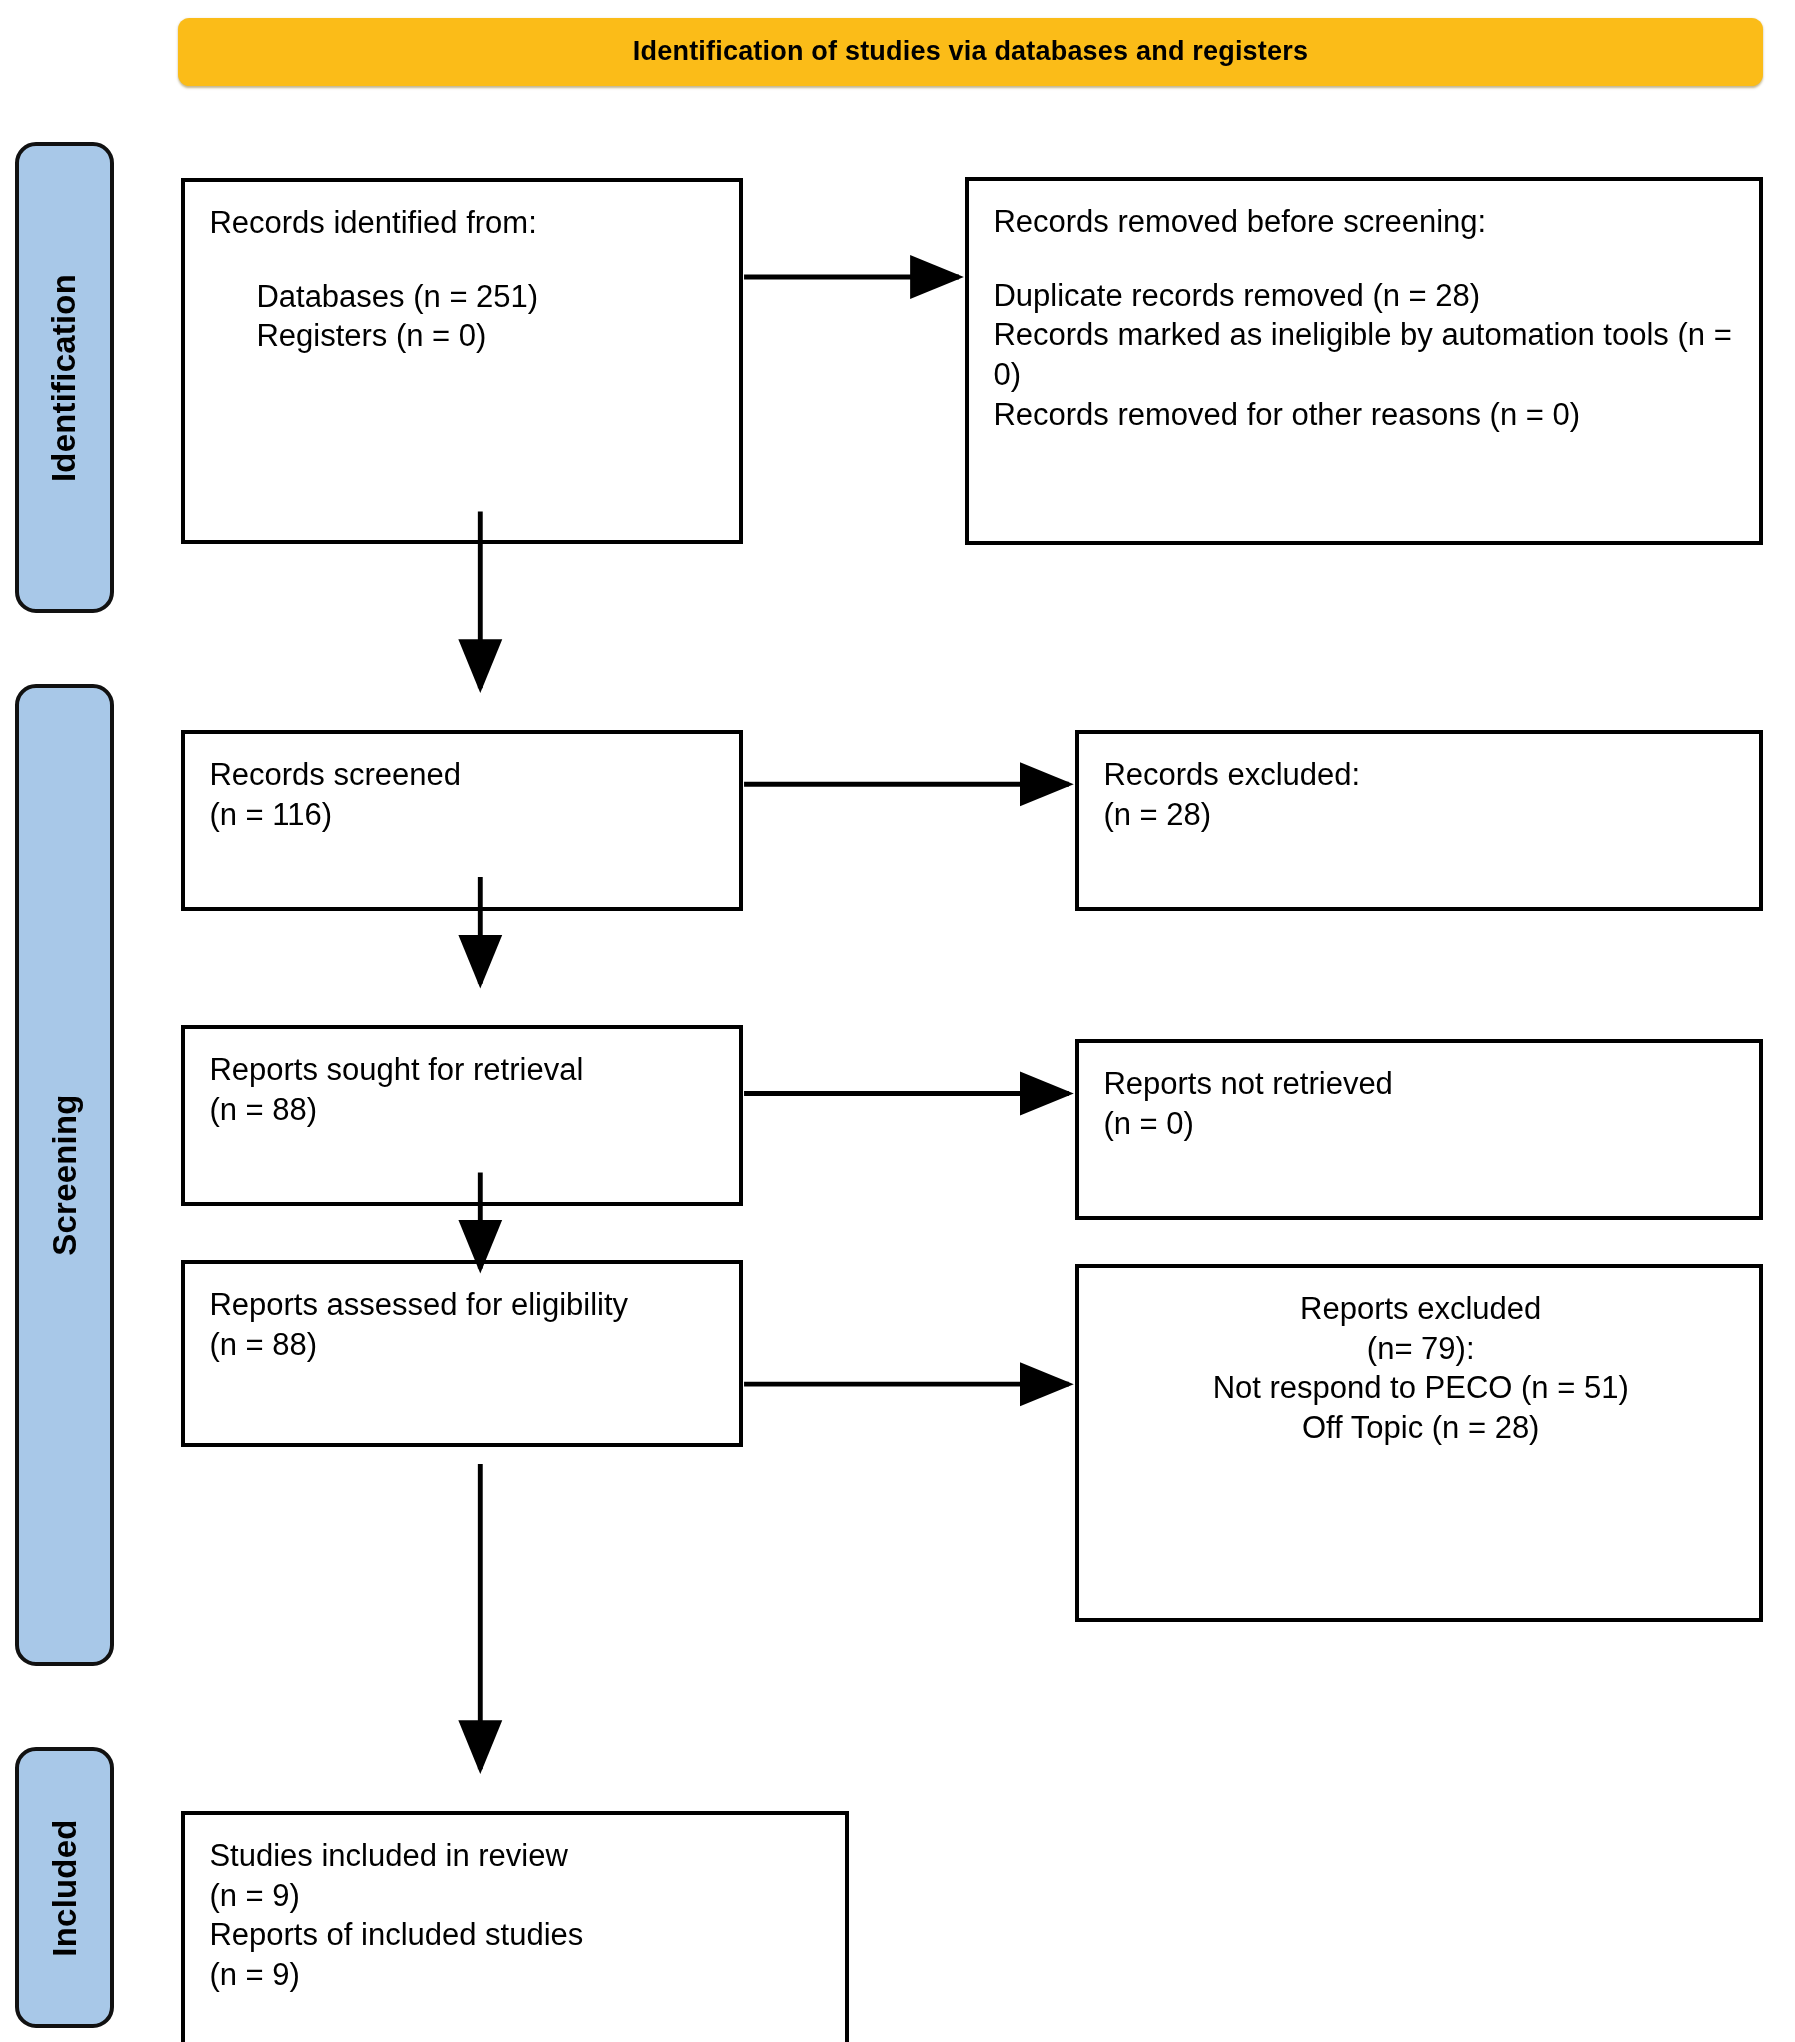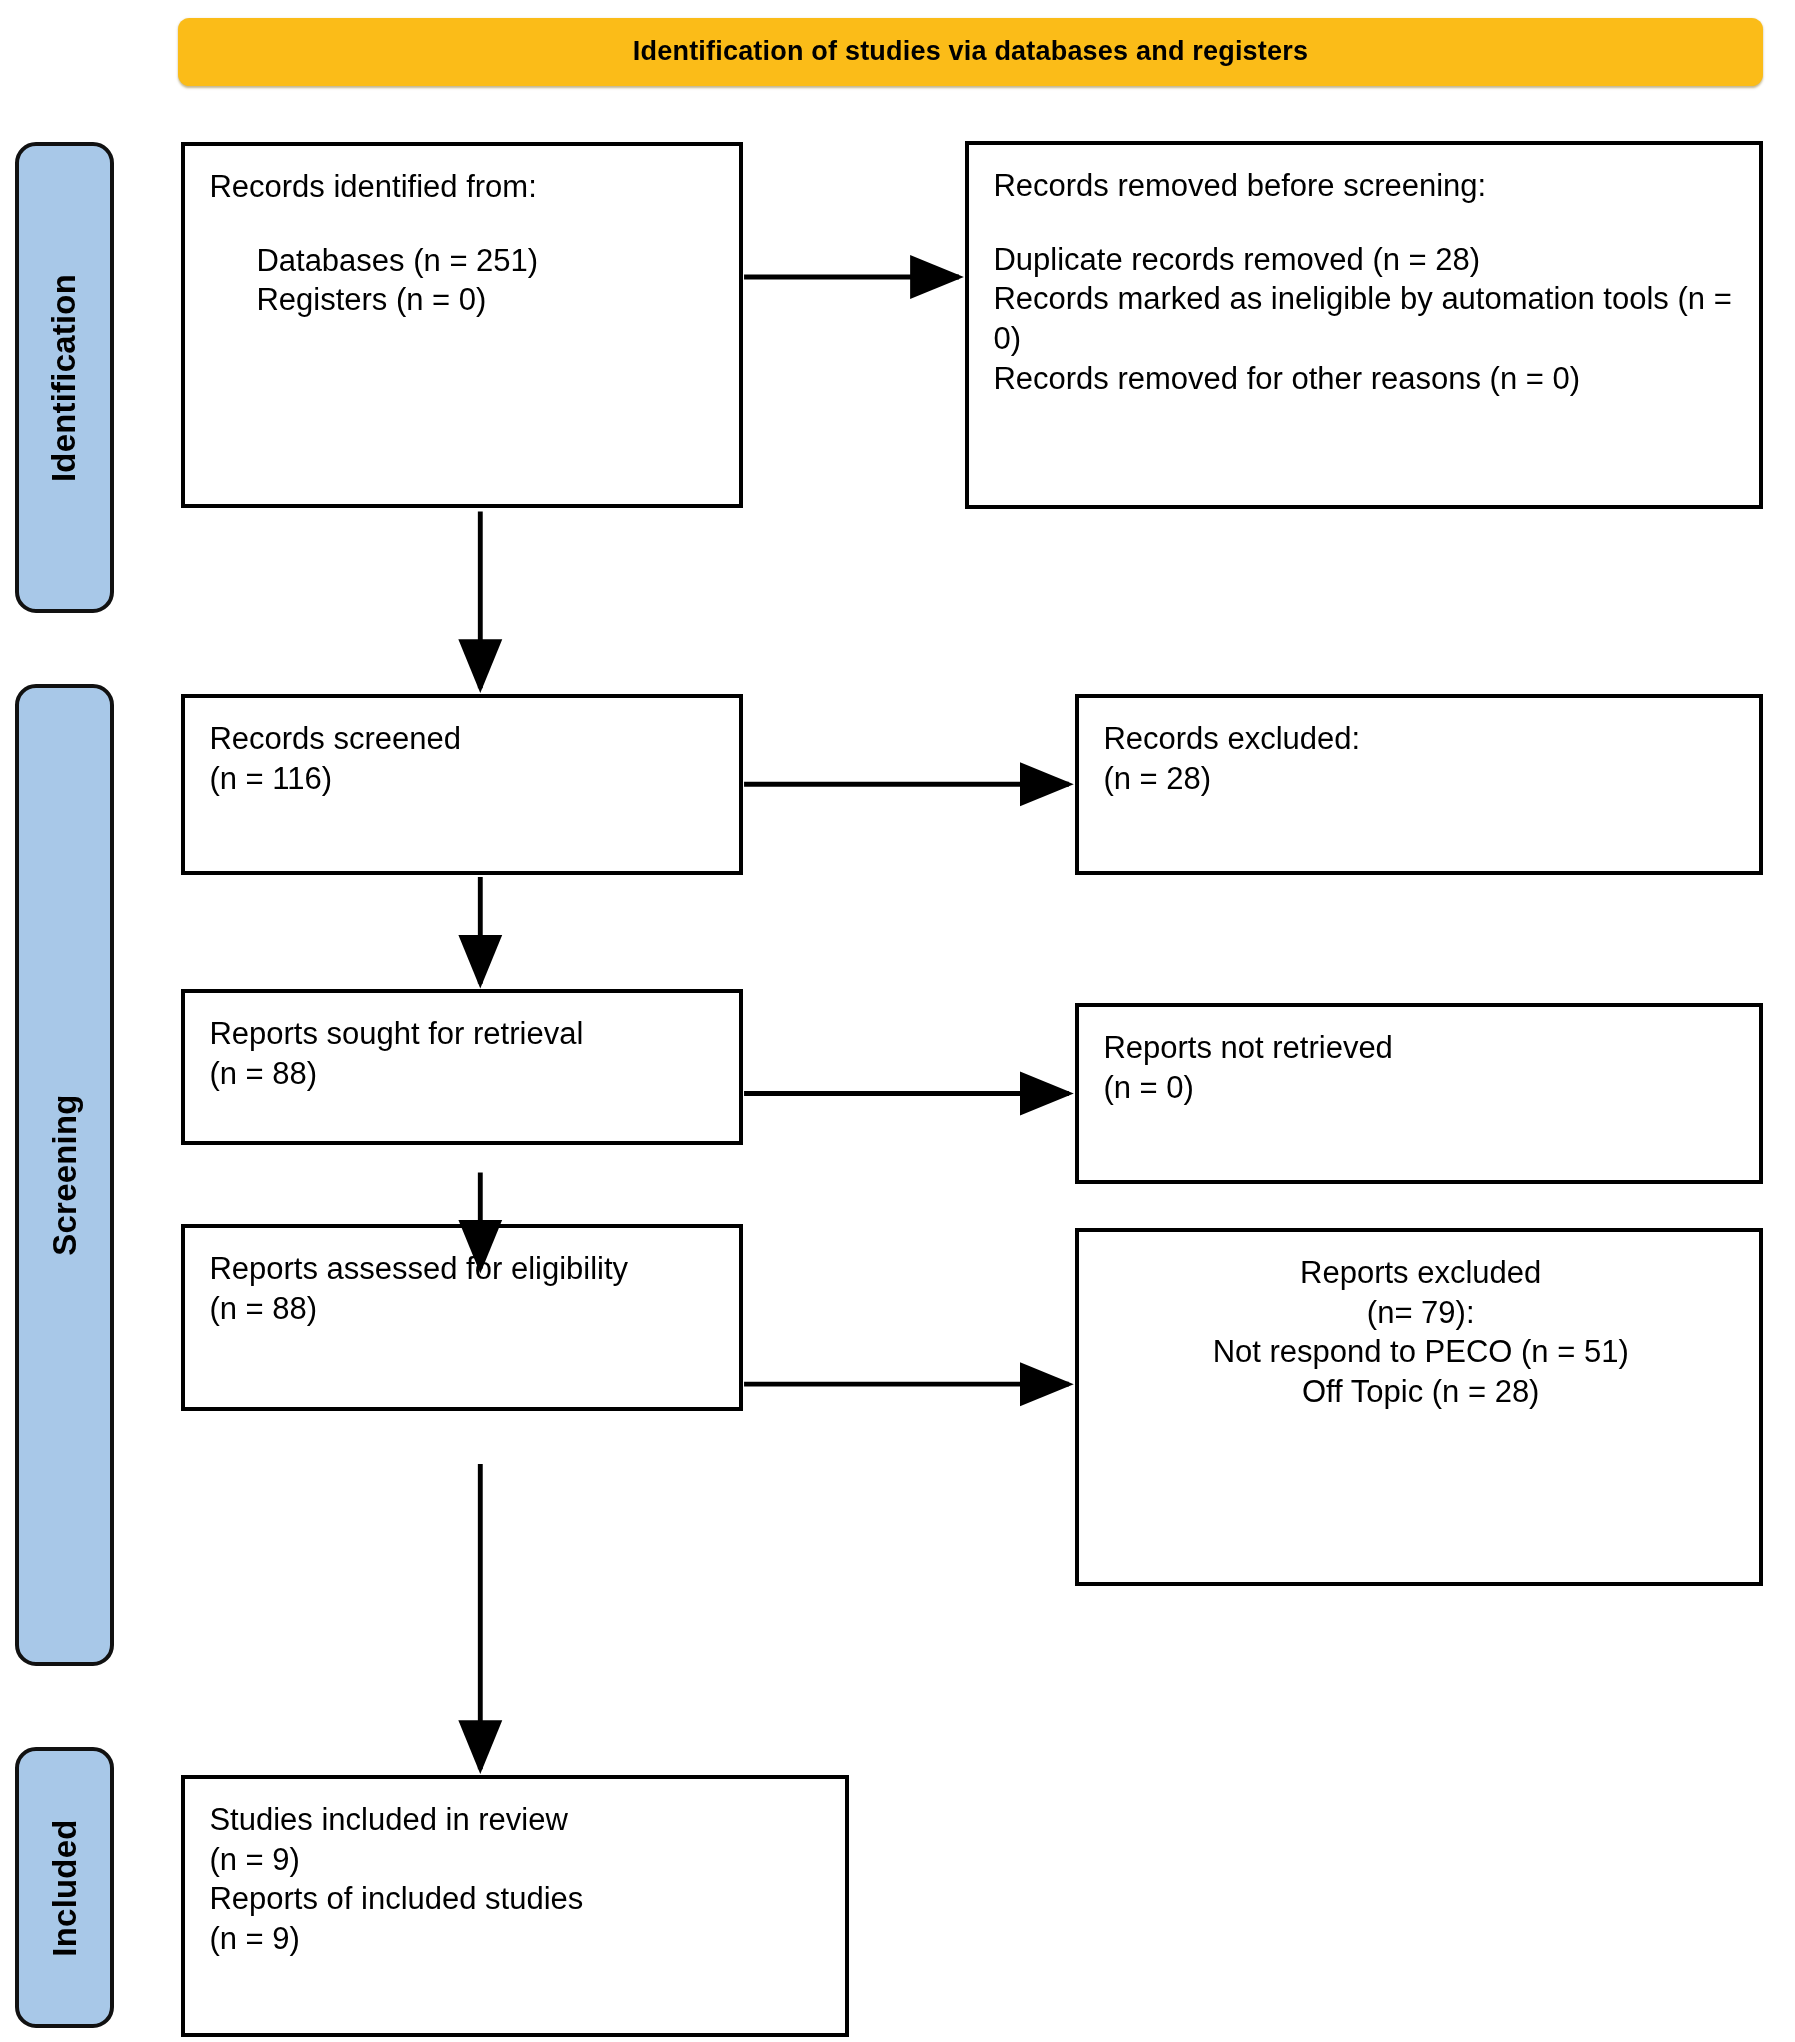--- a/index.html
+++ b/index.html
@@ -69,36 +69,37 @@
   #band-screening      { top: 684px;  height: 982px; }
   #band-included       { top: 1747px; height: 281px; }
 
   
   .flow-box {
     position: absolute;
     background: #ffffff;
     border: 4.1px solid #000000;
     box-sizing: border-box;
     padding: 21px 21px 14.7px 24.4px;
+    margin-top: 36px;
   }
   .box-text {
     font-size: 31px;
     line-height: 1.28;
     color: #000000;
     white-space: pre-wrap;
   }
   .box-text.indent-sub {
     padding-left: 47px;
   }
   .spacer-line { height: 34px; }
 
   
   #box-identified   { left: 181px; top: 142px;  width: 562px; height: 366px; }
   #box-screened     { left: 181px; top: 694px;  width: 562px; height: 181px; }
-  #box-sought       { left: 181px; top: 989px; width: 562px; height: 156px; }
+  #box-sought       { left: 181px; top: 989px; width: 562px; height: 181px; }
   #box-assessed     { left: 181px; top: 1224px; width: 562px; height: 187px; }
   #box-included     { left: 181px; top: 1775px; width: 668px; height: 262px; }
 
   
   #box-removed      { left: 965px; top: 141px;  width: 798px; height: 368px; }
   #box-rec-excluded { left: 1075px; top: 694px;  width: 688px; height: 181px; }
   #box-not-retrieved{ left: 1075px; top: 1003px; width: 688px; height: 181px; }
   #box-rep-excluded { left: 1075px; top: 1228px; width: 688px; height: 358px; text-align: center; }
 
   

